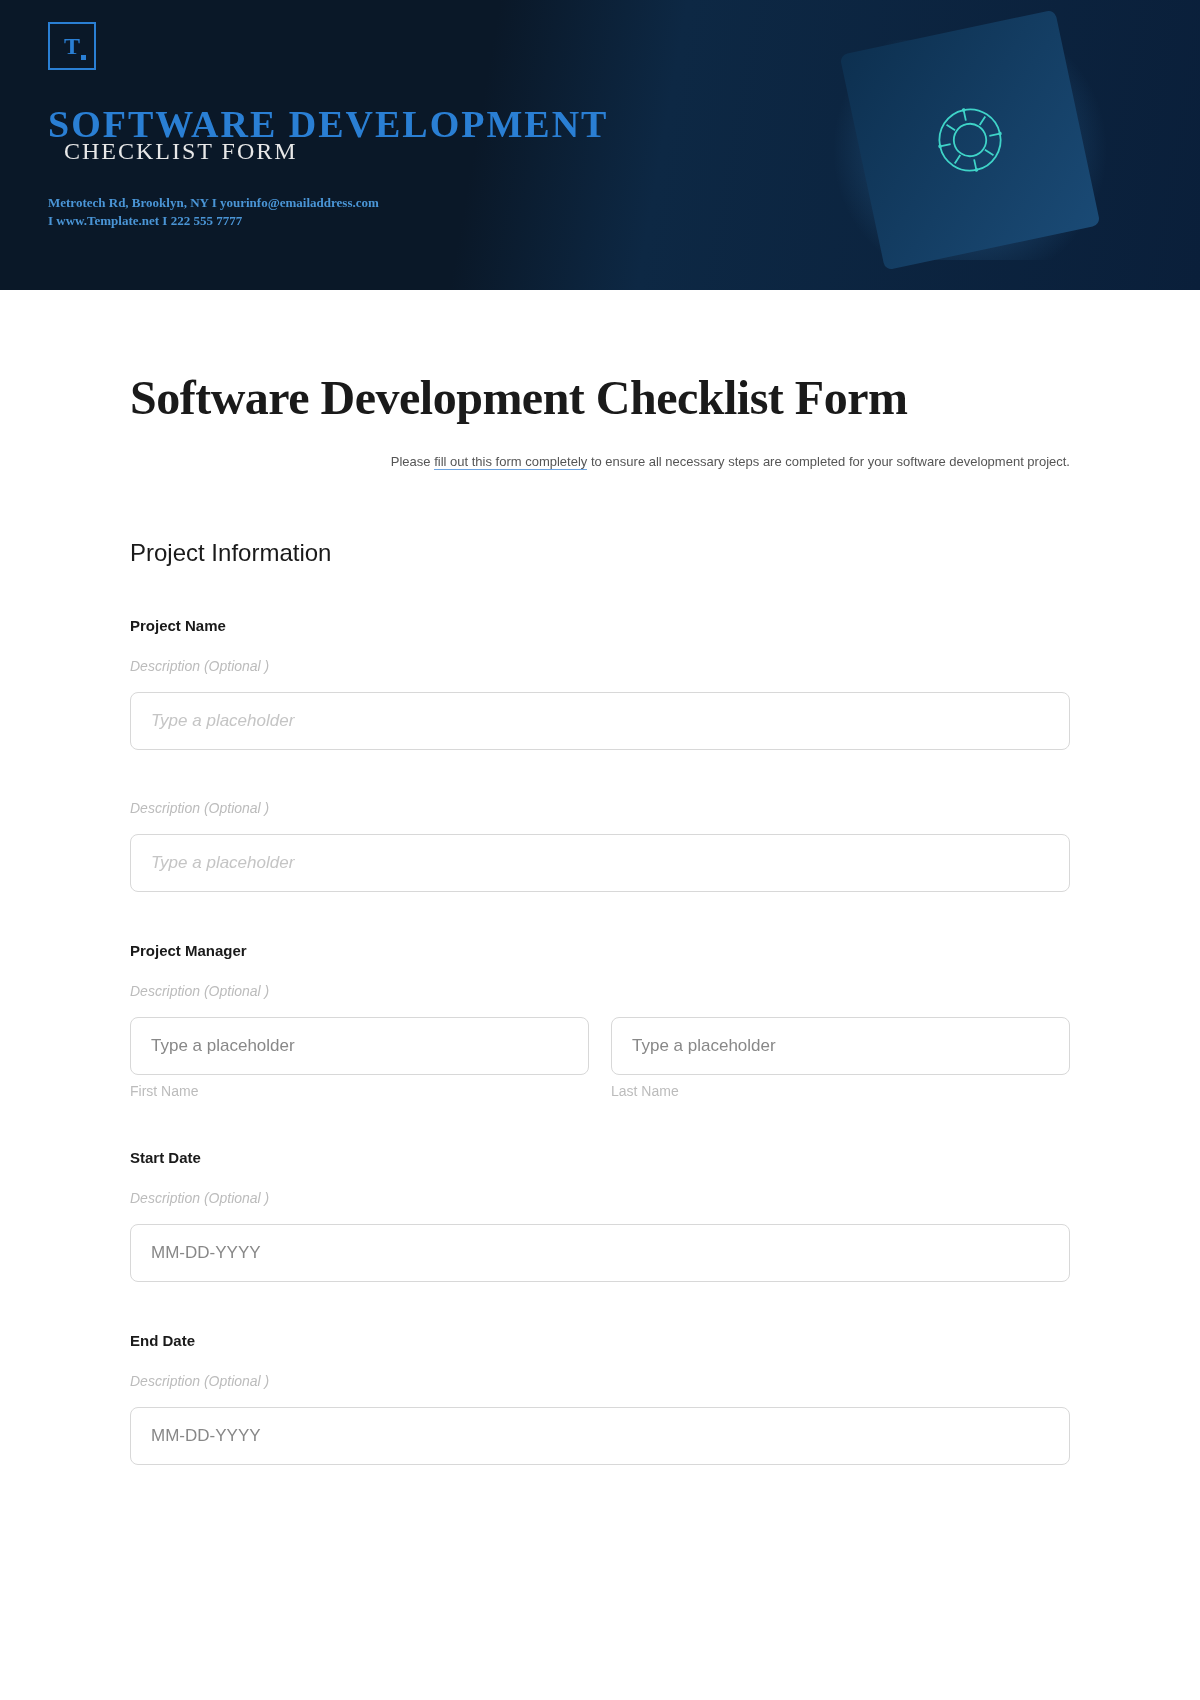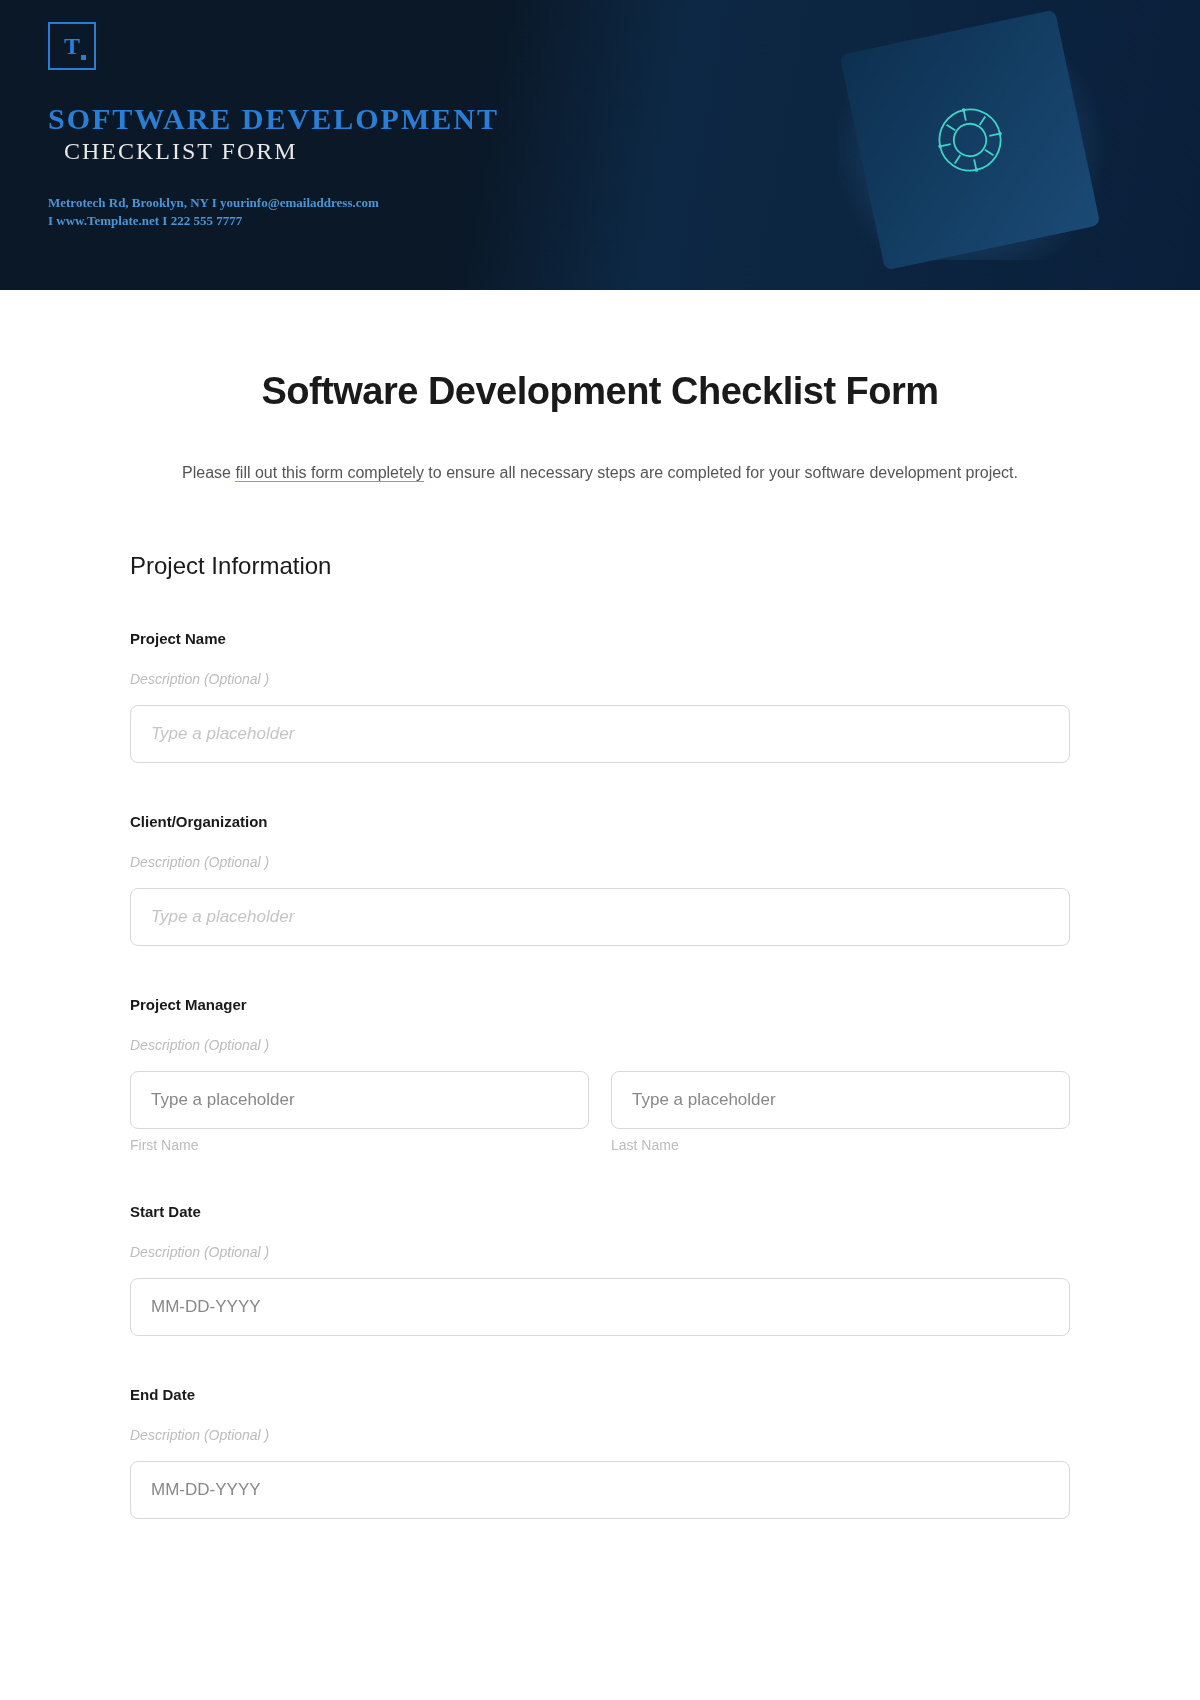--- a/index.html
+++ b/index.html
@@ -19,37 +19,37 @@
   background: radial-gradient(circle at 50% 50%, rgba(80,180,255,0.4) 0%, transparent 65%);
 }
 .logo-box {
   position: absolute; top: 22px; left: 48px;
   width: 48px; height: 48px;
   border: 2px solid #2a7fd4;
   display: flex; align-items: center; justify-content: center;
 }
 .logo-t { color: #2a7fd4; font-weight: 800; font-size: 24px; font-family: Georgia, serif; }
 .logo-dot { position: absolute; bottom: 8px; right: 8px; width: 5px; height: 5px; background: #2a7fd4; }
-.banner-title1 { position: absolute; top: 102px; left: 48px; color: #2a7fd4; font-family: Georgia, serif; font-size: 30px; font-weight: 700; letter-spacing: 2px; }
+.banner-title1 { position: absolute; top: 102px; left: 48px; color: #2a7fd4; font-family: Georgia, serif; font-size: 38px; font-weight: 700; letter-spacing: 2px; }
 .banner-title2 { position: absolute; top: 138px; left: 64px; color: #e8e8e8; font-family: Georgia, serif; font-size: 24px; font-weight: 400; letter-spacing: 2px; }
 .banner-address { position: absolute; top: 195px; left: 48px; color: #4a95d6; font-family: Georgia, serif; font-size: 13px; font-weight: 600; }
 .banner-address2 { position: absolute; top: 213px; left: 48px; color: #4a95d6; font-family: Georgia, serif; font-size: 13px; font-weight: 600; }
 .chip {
   position: absolute; right: 120px; top: 30px;
   width: 220px; height: 220px;
   transform: rotate(-12deg);
 }
 .chip-body { width: 100%; height: 100%; background: linear-gradient(135deg, #0d3050, #1a4a75); border-radius: 8px; position: relative; display:flex; align-items:center; justify-content:center; }
 .chip-brain { width: 90px; height: 90px; position: relative; }
 .brain-path { stroke: #3fd4c8; stroke-width: 2; fill: none; }
 
 
 .form-container { padding: 80px 130px 0 130px; }
-.form-title { text-align: center; font-size: 38px; font-weight: 700; color: #1a1a1a; letter-spacing: -0.5px; }
-.form-intro { text-align: center; font-size: 16px; color: #555; margin-top: 46px; line-height: 1.7; }
+.form-title { font-size: 48px; font-weight: 700; color: #1a1a1a; letter-spacing: -0.5px; font-family: Liberation Serif, serif; }
+.form-intro { text-align: right; font-size: 13px; color: #555; margin-top: 26px; line-height: 1.7; }
 .form-intro .linked { border-bottom: 1px solid #6ba3e0; color: #555; }
 .section-title { font-size: 24px; font-weight: 400; color: #1a1a1a; margin-top: 66px; }
 .field { margin-top: 50px; }
 .field-label { font-size: 15px; font-weight: 700; color: #1a1a1a; }
 .field-desc { font-size: 14px; font-style: italic; color: #bcbcbc; margin-top: 24px; }
 .text-input {
   width: 100%; height: 58px;
   border: 1px solid #d8d8d8; border-radius: 8px;
   padding: 4px 20px; font-size: 17px; color: #333;
   margin-top: 18px;
@@ -98,21 +98,20 @@
 
   <h2 class="section-title">Project Information</h2>
 
   <div class="field">
     <div class="field-label">Project Name</div>
     <div class="field-desc">Description  (Optional )</div>
     <input class="text-input" placeholder="Type a placeholder" style="">
   </div>
 
   <div class="field">
-    <div class="field-label">Client/Organization</div>
     <div class="field-desc">Description  (Optional )</div>
     <input class="text-input" placeholder="Type a placeholder" style="">
   </div>
 
   <div class="field">
     <div class="field-label">Project Manager</div>
     <div class="field-desc">Description  (Optional )</div>
     <div class="two-col">
       <div class="col">
         <input class="text-input noitalic" placeholder="Type a placeholder" style="">

